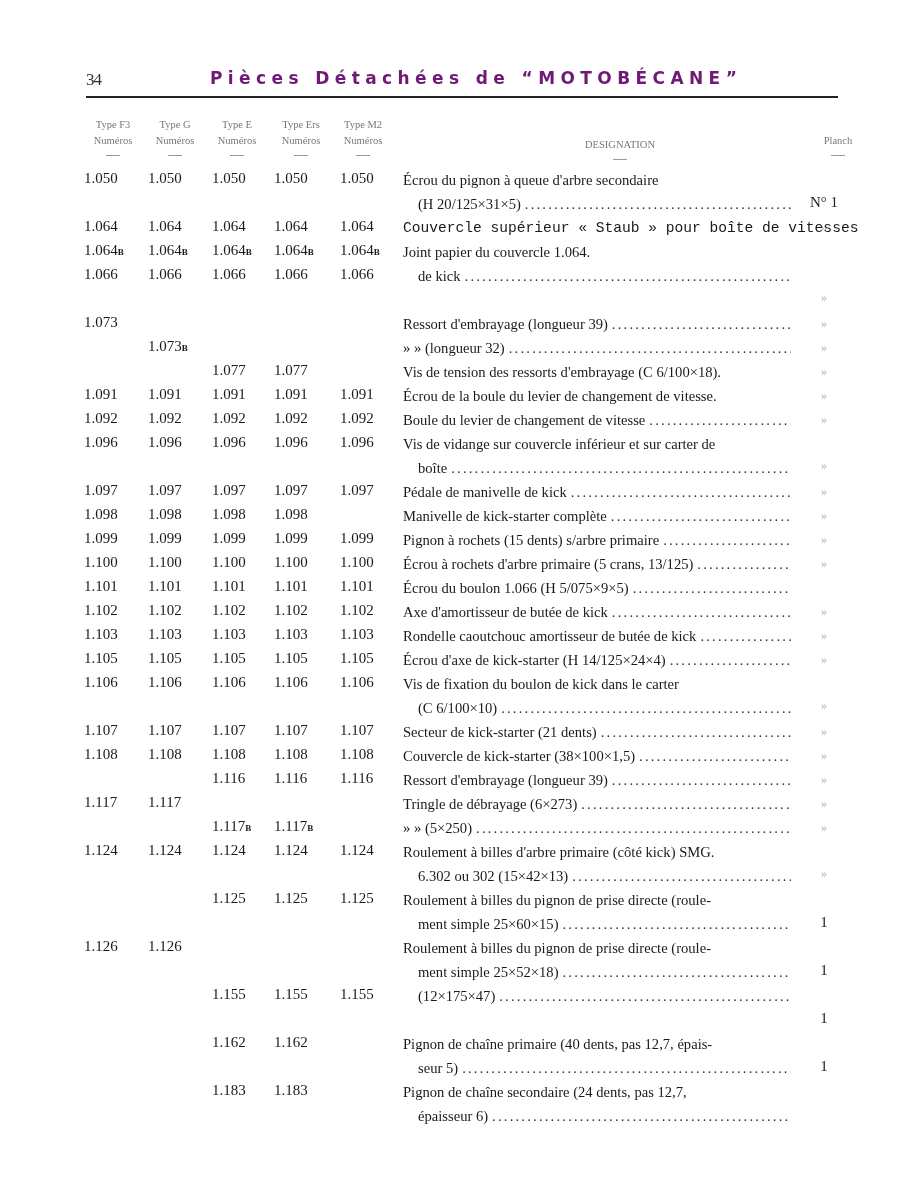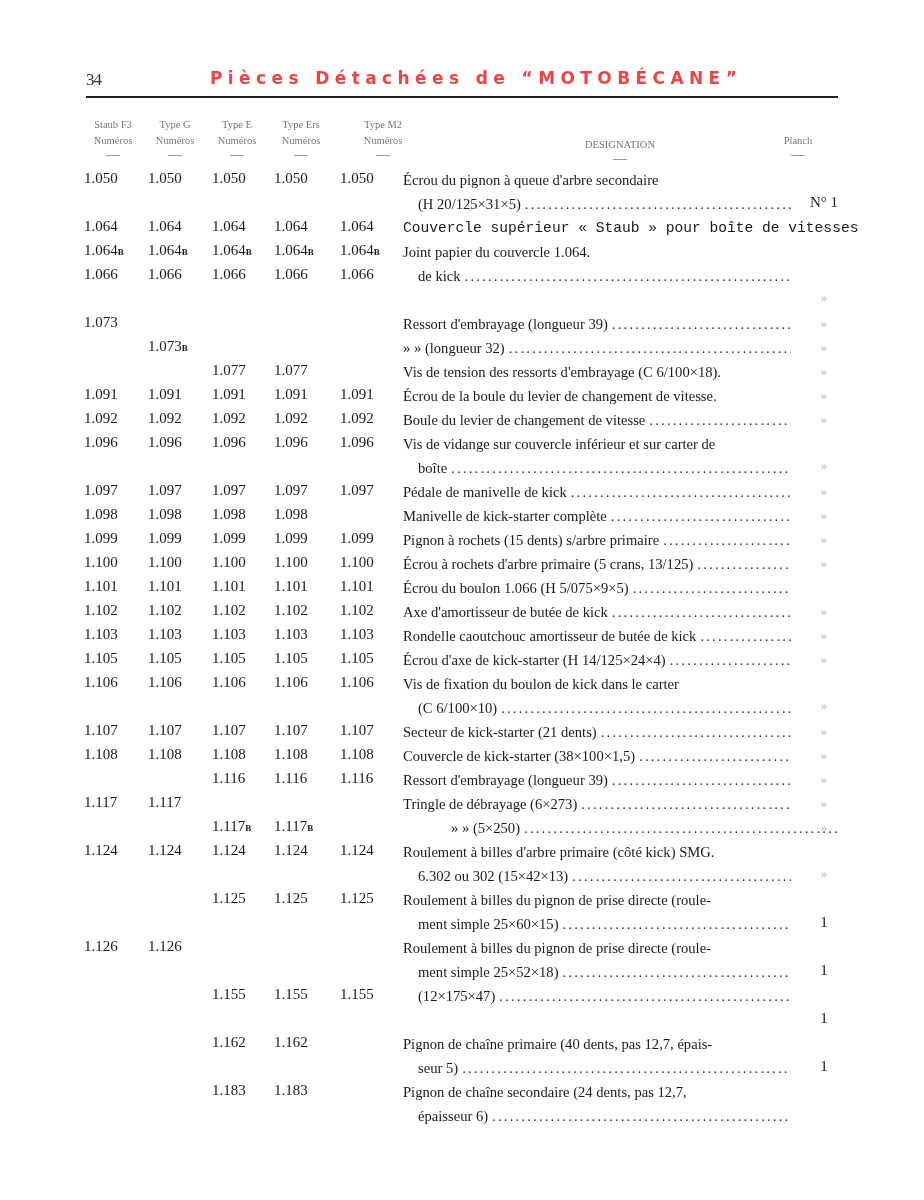--- a/index.html
+++ b/index.html
@@ -2,21 +2,21 @@
 <html><head>
 <meta charset="utf-8">
 <style>
   html, body { margin: 0; padding: 0; background: #ffffff; }
   body { width: 924px; height: 1200px; position: relative; overflow: hidden; color: #1a1a1a;
          font-family: "Liberation Serif", "DejaVu Serif", serif; }
   .page { position: absolute; left: 0; top: 0; width: 924px; height: 1200px; }
   .header { position: absolute; left: 86px; top: 68px; width: 752px; height: 26px; }
   .page-num { position: absolute; left: 0; top: 2px; font-size: 17px; color: #333; letter-spacing: -1px; }
   .running-title { position: absolute; left: 124px; top: 0; font-family: "DejaVu Sans", sans-serif;
-                   font-weight: bold; font-size: 17px; letter-spacing: 5.4px; color: #ef4444; white-space: nowrap; }
+                   font-weight: bold; font-size: 17px; letter-spacing: 5.4px; color: #701a75; white-space: nowrap; }
   .rule { position: absolute; left: 86px; top: 95px; width: 752px; height: 4px;
           background-image: radial-gradient(circle, #222 45%, transparent 55%);
           background-size: 3px 4px; background-repeat: repeat-x; }
   .colhead { position: absolute; top: 117px; text-align: center; color: #777; font-size: 10.5px; line-height: 16px; }
   .colhead .dash { display: block; width: 14px; height: 1px; background: #999; margin: 6px auto 0; }
   .num { position: absolute; font-size: 15px; color: #1a1a1a; white-space: nowrap; }
   .num small { font-size: 9px; font-weight: bold; }
   .desc { position: absolute; left: 403px; width: 388px; font-size: 14.6px; line-height: 24px; white-space: nowrap; }
   .desc .l1, .desc .l2 { display: flex; }
   .desc .l2 { padding-left: 15px; align-items: center; }
@@ -29,49 +29,49 @@
 <body>
 
 <div class="page">
   <div class="header">
     <span class="page-num">34</span>
     <span class="running-title">Pièces Détachées de “MOTOBÉCANE”</span>
   </div>
   <div class="rule"></div>
 
   <div class="colhead" style="left:82px;width:62px">
-    <span>Staub F3</span><br>
+    <span>Type F3</span><br>
     <span>Numéros</span>
     <span class="dash"></span>
   </div>
   <div class="colhead" style="left:144px;width:62px">
     <span>Type G</span><br>
     <span>Numéros</span>
     <span class="dash"></span>
   </div>
   <div class="colhead" style="left:206px;width:62px">
     <span>Type E</span><br>
     <span>Numéros</span>
     <span class="dash"></span>
   </div>
   <div class="colhead" style="left:270px;width:62px">
     <span>Type Ers</span><br>
     <span>Numéros</span>
     <span class="dash"></span>
   </div>
-  <div class="colhead" style="left:352px;width:62px">
+  <div class="colhead" style="left:332px;width:62px">
     <span>Type M2</span><br>
     <span>Numéros</span>
     <span class="dash"></span>
   </div>
   <div class="colhead" style="left:520px;width:200px;top:137px">
     <span>DESIGNATION</span>
     <span class="dash"></span>
   </div>
-  <div class="colhead" style="left:776px;width:44px;top:133px">
+  <div class="colhead" style="left:816px;width:44px;top:133px">
     <span>Planch</span>
     <span class="dash"></span>
   </div>
 
   <div id="rows">
       <span class="num" style="left: 84px; top: 170px;">1.050</span>
       <span class="num" style="left: 148px; top: 170px;">1.050</span>
       <span class="num" style="left: 212px; top: 170px;">1.050</span>
       <span class="num" style="left: 274px; top: 170px;">1.050</span>
       <span class="num" style="left: 340px; top: 170px;">1.050</span>
@@ -328,21 +328,21 @@
       <span class="num" style="left: 148px; top: 794px;">1.117</span>
       <div class="desc" style="top: 792px;">
         <div class="l1">
           <span class="t">Tringle de débrayage (6×273)</span>
           <span class="dots">...........................................................................</span>
         </div>
       </div>
       <span class="plate" style="top: 796px;">»</span>
       <span class="num" style="left: 212px; top: 818px;">1.117<small>B</small></span>
       <span class="num" style="left: 274px; top: 818px;">1.117<small>B</small></span>
-      <div class="desc" style="top: 816px; margin-left: 48px;">
+      <div class="desc" style="top: 816px;">
         <div class="l1">
           <span class="t">»            »            (5×250)</span>
           <span class="dots">...........................................................................</span>
         </div>
       </div>
       <span class="plate" style="top: 820px;">»</span>
       <span class="num" style="left: 84px; top: 842px;">1.124</span>
       <span class="num" style="left: 148px; top: 842px;">1.124</span>
       <span class="num" style="left: 212px; top: 842px;">1.124</span>
       <span class="num" style="left: 274px; top: 842px;">1.124</span>

